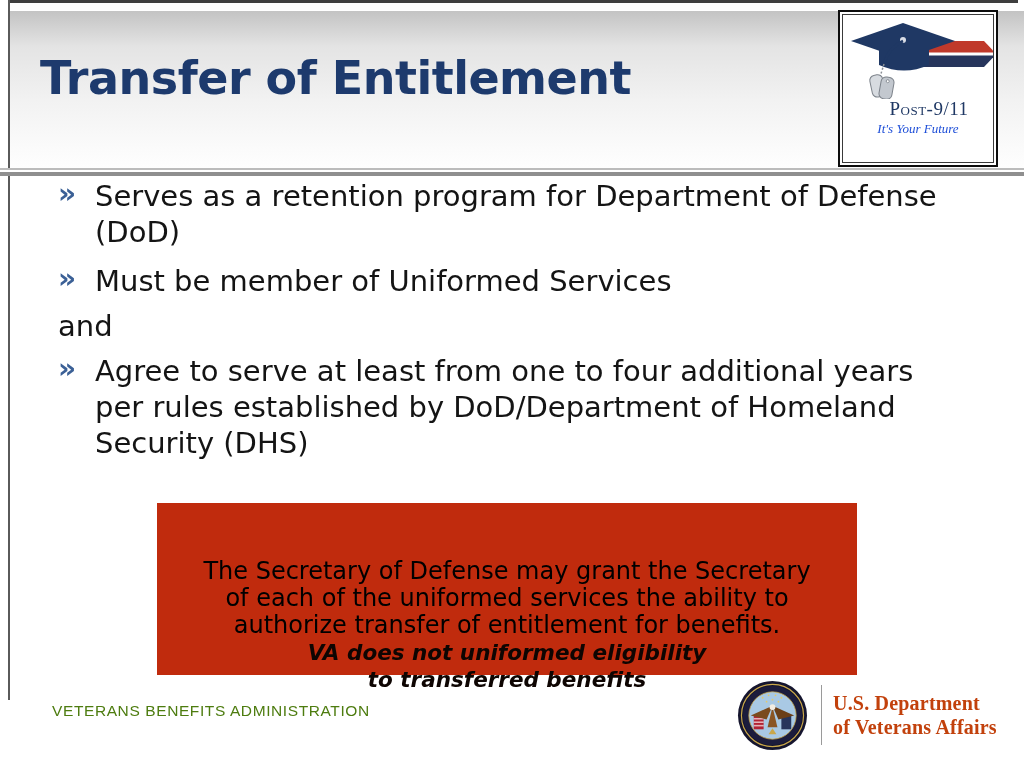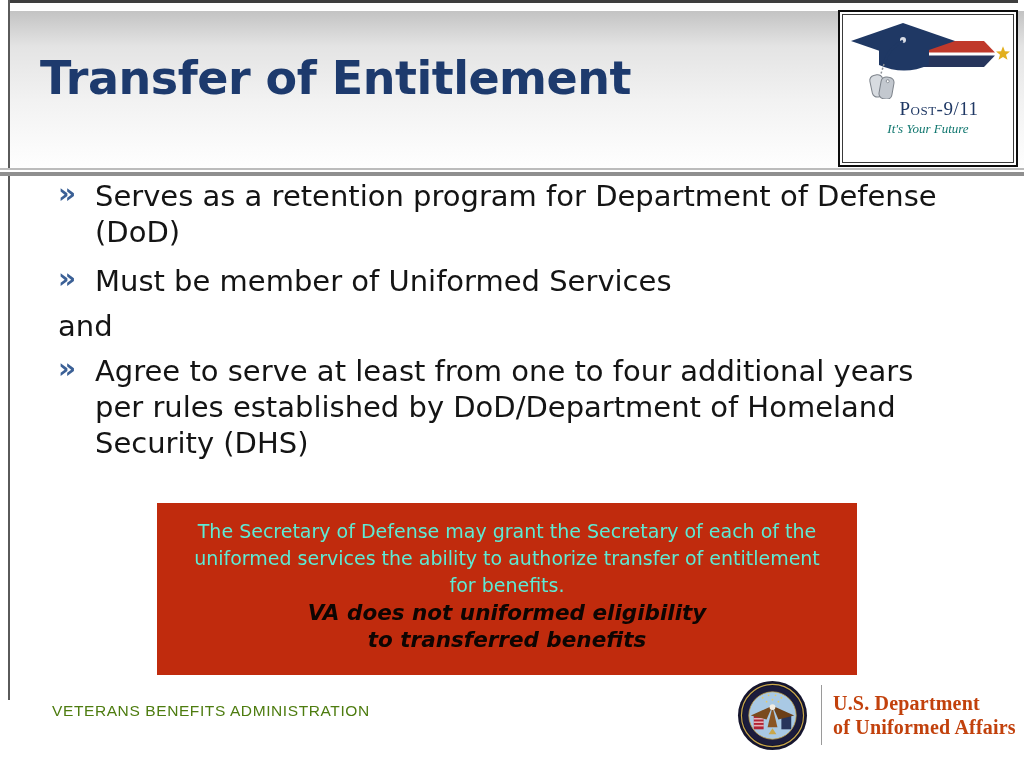--- a/index.html
+++ b/index.html
@@ -19,45 +19,45 @@
   .title{
     position:absolute;left:30px;top:40px;
     font-size:46px;font-weight:bold;color:#1d3a6d;letter-spacing:-0.5px;
   }
   .divider{position:absolute;top:168px;left:0;right:0;}
   .divider .thin{height:2px;background:#bcbcbc;}
   .divider .gap{height:2px;background:#ffffff;}
   .divider .thick{height:4px;background:#8f8f8f;}
   
   .gibill{
-    position:absolute;top:10px;left:838px;width:180px;height:157px;
+    position:absolute;top:10px;left:838px;width:160px;height:157px;
     background:#ffffff;border:2px solid #0d0d0d;box-sizing:border-box;z-index:5;
   }
   .gibill-inner{
     position:absolute;inset:2px;border:1px solid #3a3a3a;background:#ffffff;
     text-align:center;overflow:hidden;
   }
   .gibill-text{font-family:"Liberation Serif",serif;color:#1f3864;padding-left:22px;line-height:1;}
   .gibill-line1{font-variant:small-caps;font-size:19px;letter-spacing:0.5px;margin-top:-4px;}
   .gibill-line2{font-variant:small-caps;font-size:31px;letter-spacing:0.5px;margin-top:1px;}
-  .gibill-tagline{font-family:"Liberation Serif",serif;font-style:italic;font-size:13px;color:#0f766e;margin-top:3px;}
+  .gibill-tagline{font-family:"Liberation Serif",serif;font-style:italic;font-size:13px;color:#1d4ed8;margin-top:3px;}
   
   .bullets{position:absolute;top:178px;left:58px;width:880px;color:#141414;}
   .bullet{position:relative;padding-left:37px;font-size:29px;line-height:36px;margin-bottom:13px;}
   .bullet .marker{
     position:absolute;left:0;top:-2px;font-size:28px;font-weight:bold;color:#3b6096;
   }
   .connector{font-size:29px;line-height:36px;text-align:left;width:880px;margin:-4px 0 9px 0;}
   
   .callout{
     position:absolute;left:157px;top:503px;width:700px;height:172px;
     background:#c02b0d;box-sizing:border-box;padding:15px 35px 0 35px;
     text-align:center;
   }
-  .callout-body{color:#5eead4;font-size:19px;line-height:27px;}
+  .callout-body{color:#000000;font-size:24px;line-height:27px;margin-top:40px;}
   .callout-em{color:#0e0502;font-size:21.5px;line-height:27px;font-weight:bold;font-style:italic;}
   
   .footer-org{
     position:absolute;left:52px;top:702px;
     font-family:"Liberation Sans",sans-serif;font-size:15.5px;
     color:#4d7c0f;letter-spacing:0.6px;
   }
   .va-lockup{position:absolute;left:737px;top:680px;width:280px;height:75px;}
   .va-seal{position:absolute;left:0;top:0;width:71px;height:71px;}
   .va-sep{position:absolute;left:84px;top:5px;width:1px;height:60px;background:#9a9a9a;}
@@ -163,17 +163,17 @@
         <polygon points="36,26 58,36 42,40" fill="#6b3f18"></polygon>
         <polygon points="36,27 31,48 41,48" fill="#8a5524"></polygon>
         <circle cx="36" cy="27.5" r="3" fill="#f3ede2"></circle>
         <polygon points="36,49 32,55 40,55" fill="#c9a74a"></polygon>
       </g>
       <circle cx="36" cy="36" r="24" fill="none" stroke="#c9a74a" stroke-width="0.8"></circle>
     </svg>
     <div class="va-sep"></div>
     <div class="va-text">
       <div>U.S. Department</div>
-      <div>of Uniformed Affairs</div>
+      <div>of Veterans Affairs</div>
     </div>
   </div>
 
 </div>
 
 </body></html>

